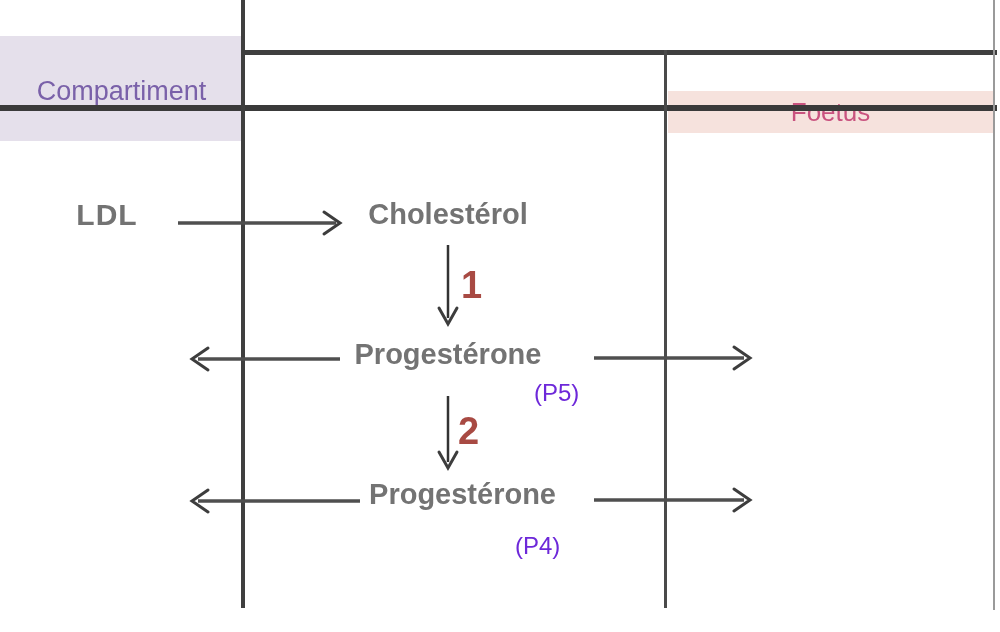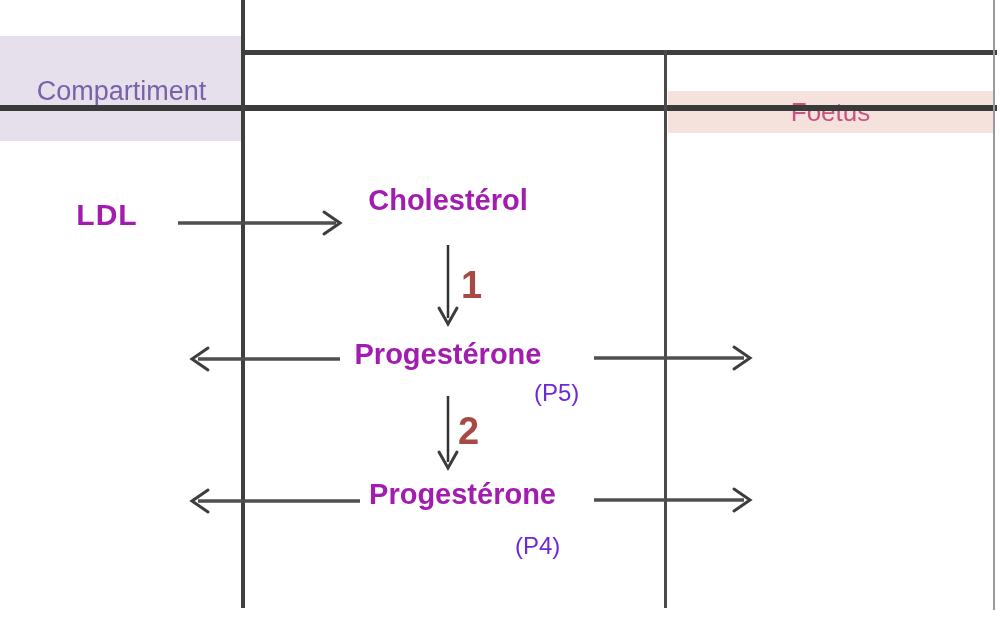--- a/index.html
+++ b/index.html
@@ -45,28 +45,28 @@
   .hline { position: absolute; background: #3f3f3f; }
   .hline-under-unite { left: 243px; top: 50px; width: 754px; height: 5px; }
   .hline-header-bottom { left: 0; top: 105px; width: 997px; height: 6px; background: #3a3a3a; }
   .vline { position: absolute; background: #3f3f3f; }
   .v1 { left: 241px; top: 0; width: 4px; height: 608px; }
   .v2 { left: 664px; top: 50px; width: 3px; height: 558px; background: #4a4a4a; }
   .v3 { left: 993px; top: 0; width: 2px; height: 610px; background: #9a9a9a; }
   
   .node {
     position: absolute;
-    color: #a21caf;
+    color: #737373;
     font-weight: bold;
     font-size: 29px;
     text-align: center;
     white-space: nowrap;
   }
   .node-ldl   { left: 62px;  top: 198px; width: 90px; font-size: 30px; letter-spacing: 1px; }
-  .node-chol  { left: 348px; top: 184px; width: 200px; }
+  .node-chol  { left: 348px; top: 198px; width: 200px; }
   .node-preg  { left: 348px; top: 338px; width: 200px; }
   .node-prog  { left: 356px; top: 478px; width: 200px; text-align: right; }
   .pnote {
     position: absolute;
     color: #6d28d9;
     font-weight: normal;
     font-size: 24px;
     white-space: nowrap;
   }
   .pnote-p5 { left: 534px; top: 379px; }

